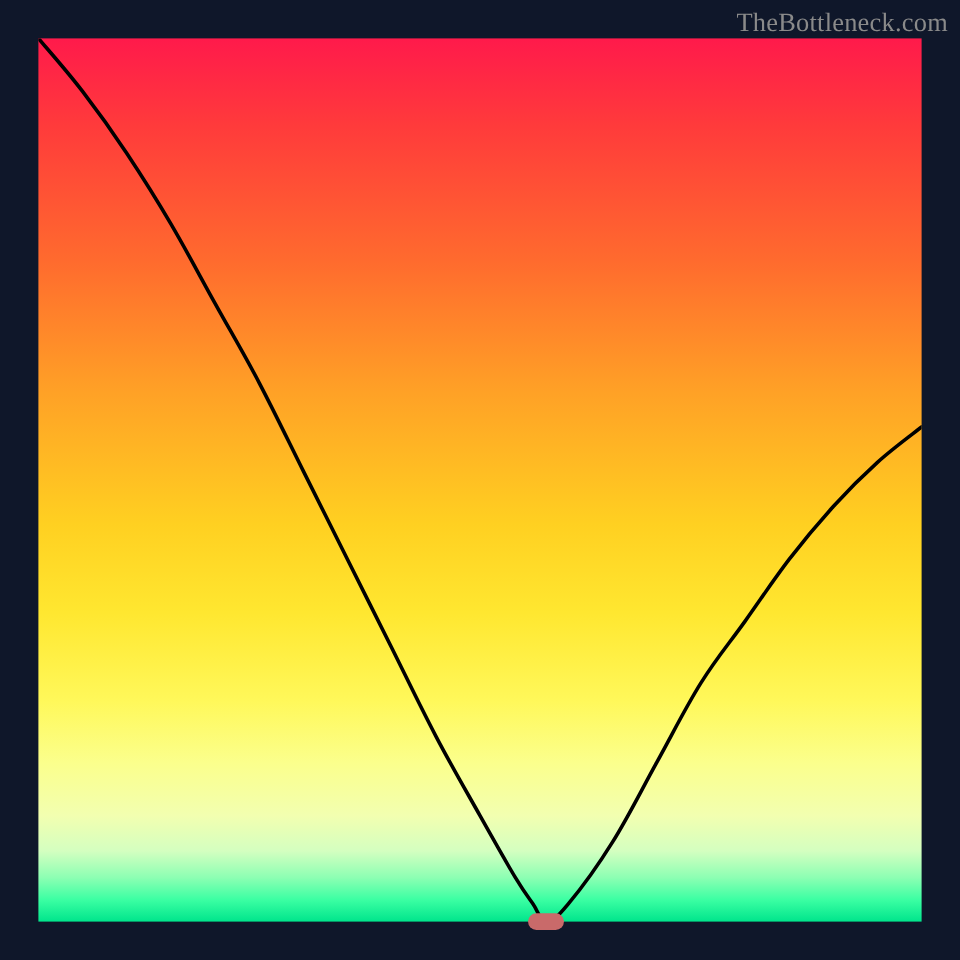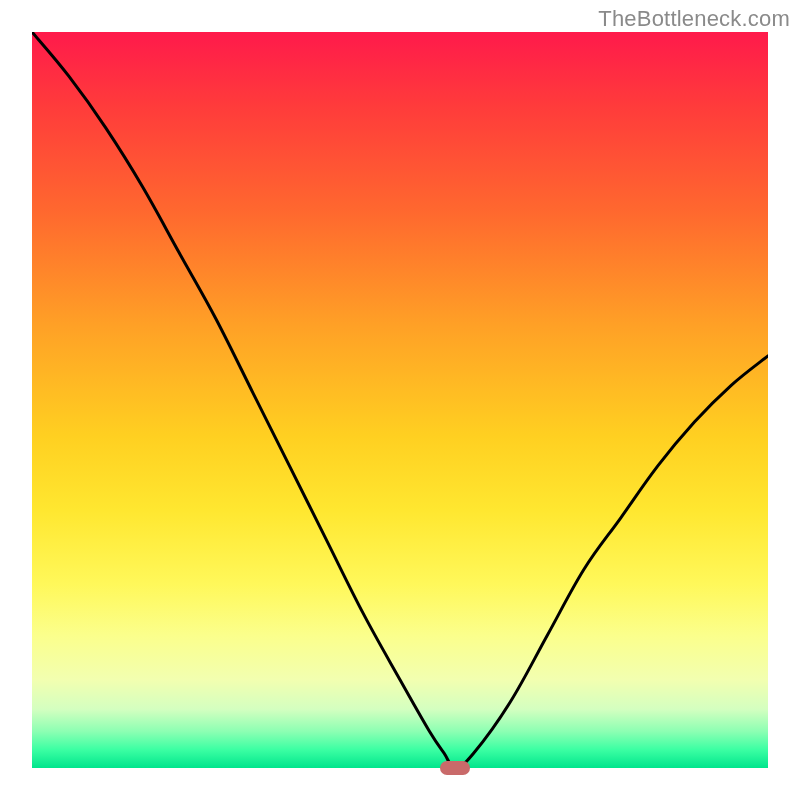--- a/index.html
+++ b/index.html
@@ -10,21 +10,22 @@
     background: #000;
     overflow: hidden;
     font-family: Arial, Helvetica, sans-serif;
   }
   .frame {
     position: absolute;
     top: 0;
     left: 0;
     width: 800px;
     height: 800px;
-    background: #ffffff;
+    background: #0f172a;
+    font-family: Liberation Serif, serif;
   }
   .plot {
     position: absolute;
     top: 32px;
     left: 32px;
     width: 736px;
     height: 736px;
     background: linear-gradient(
       to bottom,
       #ff1a4b 0%,

